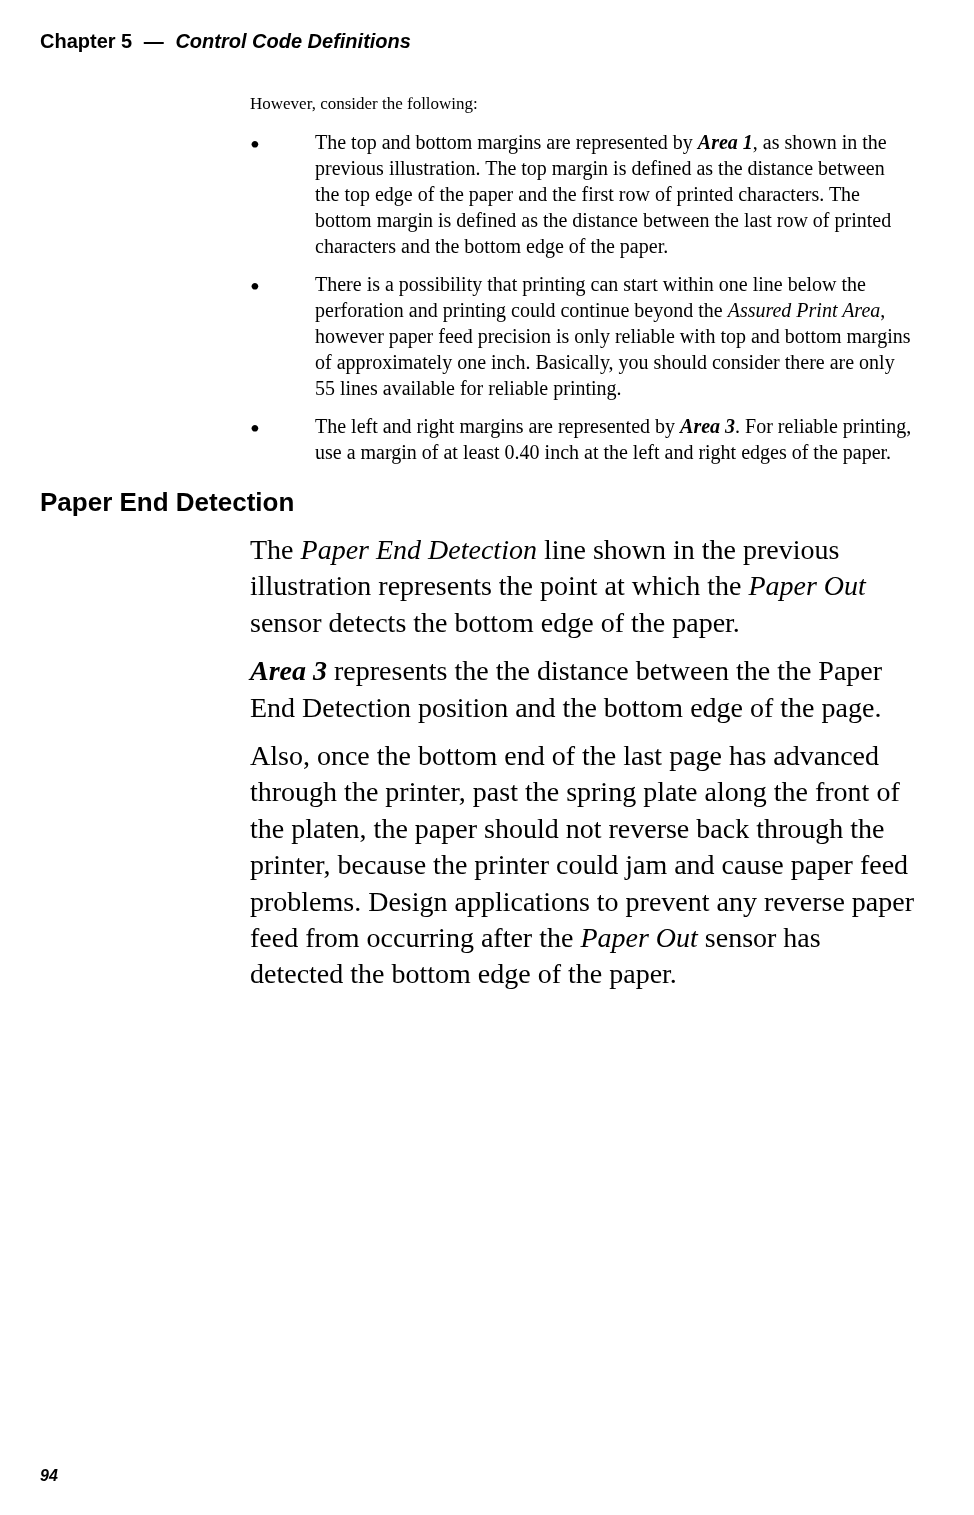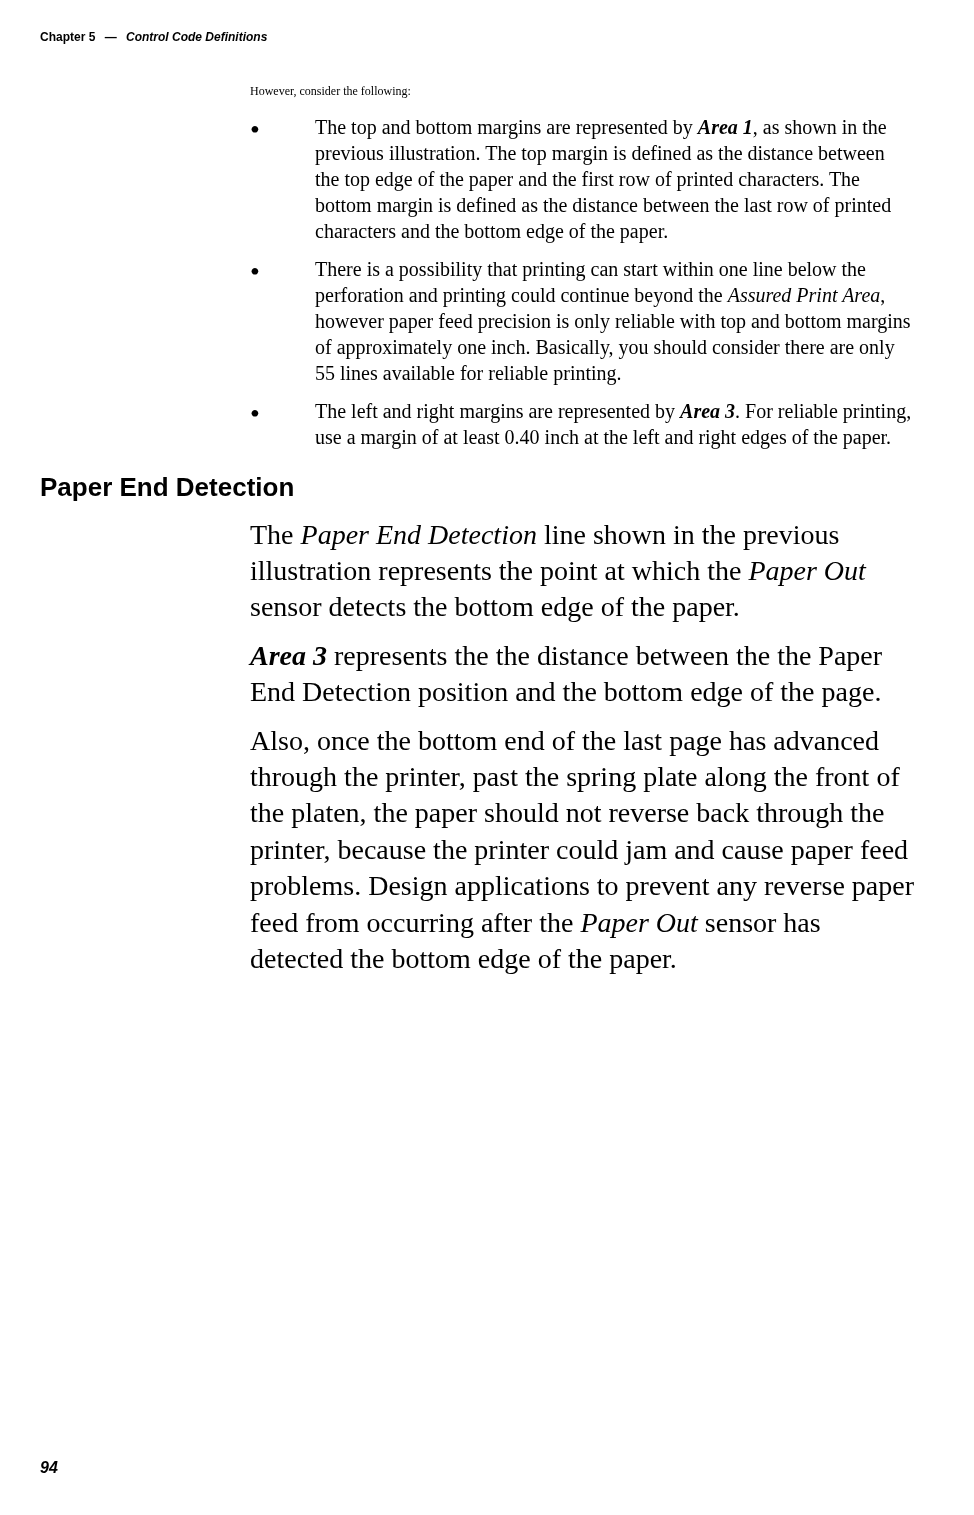--- a/index.html
+++ b/index.html
@@ -13,34 +13,34 @@
       height: 1515px;
       background: #fff;
       color: #000;
       position: relative;
     }
     .header {
       padding: 30px 40px 40px 40px;
       font-family: Arial, Helvetica, sans-serif;
       font-weight: bold;
       font-style: italic;
-      font-size: 12px;
+      font-size: 20px;
     }
     .header .chapter-num {
       font-style: normal;
     }
     .header .em-dash {
       font-style: normal;
       margin: 0 6px;
     }
     .content {
       padding: 0 60px 0 250px;
     }
     .intro-para {
-      font-size: 12px;
+      font-size: 17px;
       line-height: 1.3;
       margin-bottom: 14px;
     }
     .bullet-item {
       display: flex;
       margin-bottom: 12px;
       font-size: 20px;
       line-height: 1.3;
     }
     .bullet-marker {
@@ -67,21 +67,21 @@
       font-size: 26px;
       margin: 22px 0 14px 40px;
     }
     .body-para {
       font-size: 28px;
       line-height: 1.3;
       margin-bottom: 12px;
     }
     .footer {
       position: absolute;
-      bottom: 38px;
+      bottom: 30px;
       left: 0;
       right: 0;
       padding: 0 40px;
       display: flex;
       justify-content: space-between;
       font-family: Arial, Helvetica, sans-serif;
       font-weight: bold;
       font-style: italic;
       font-size: 16px;
     }

